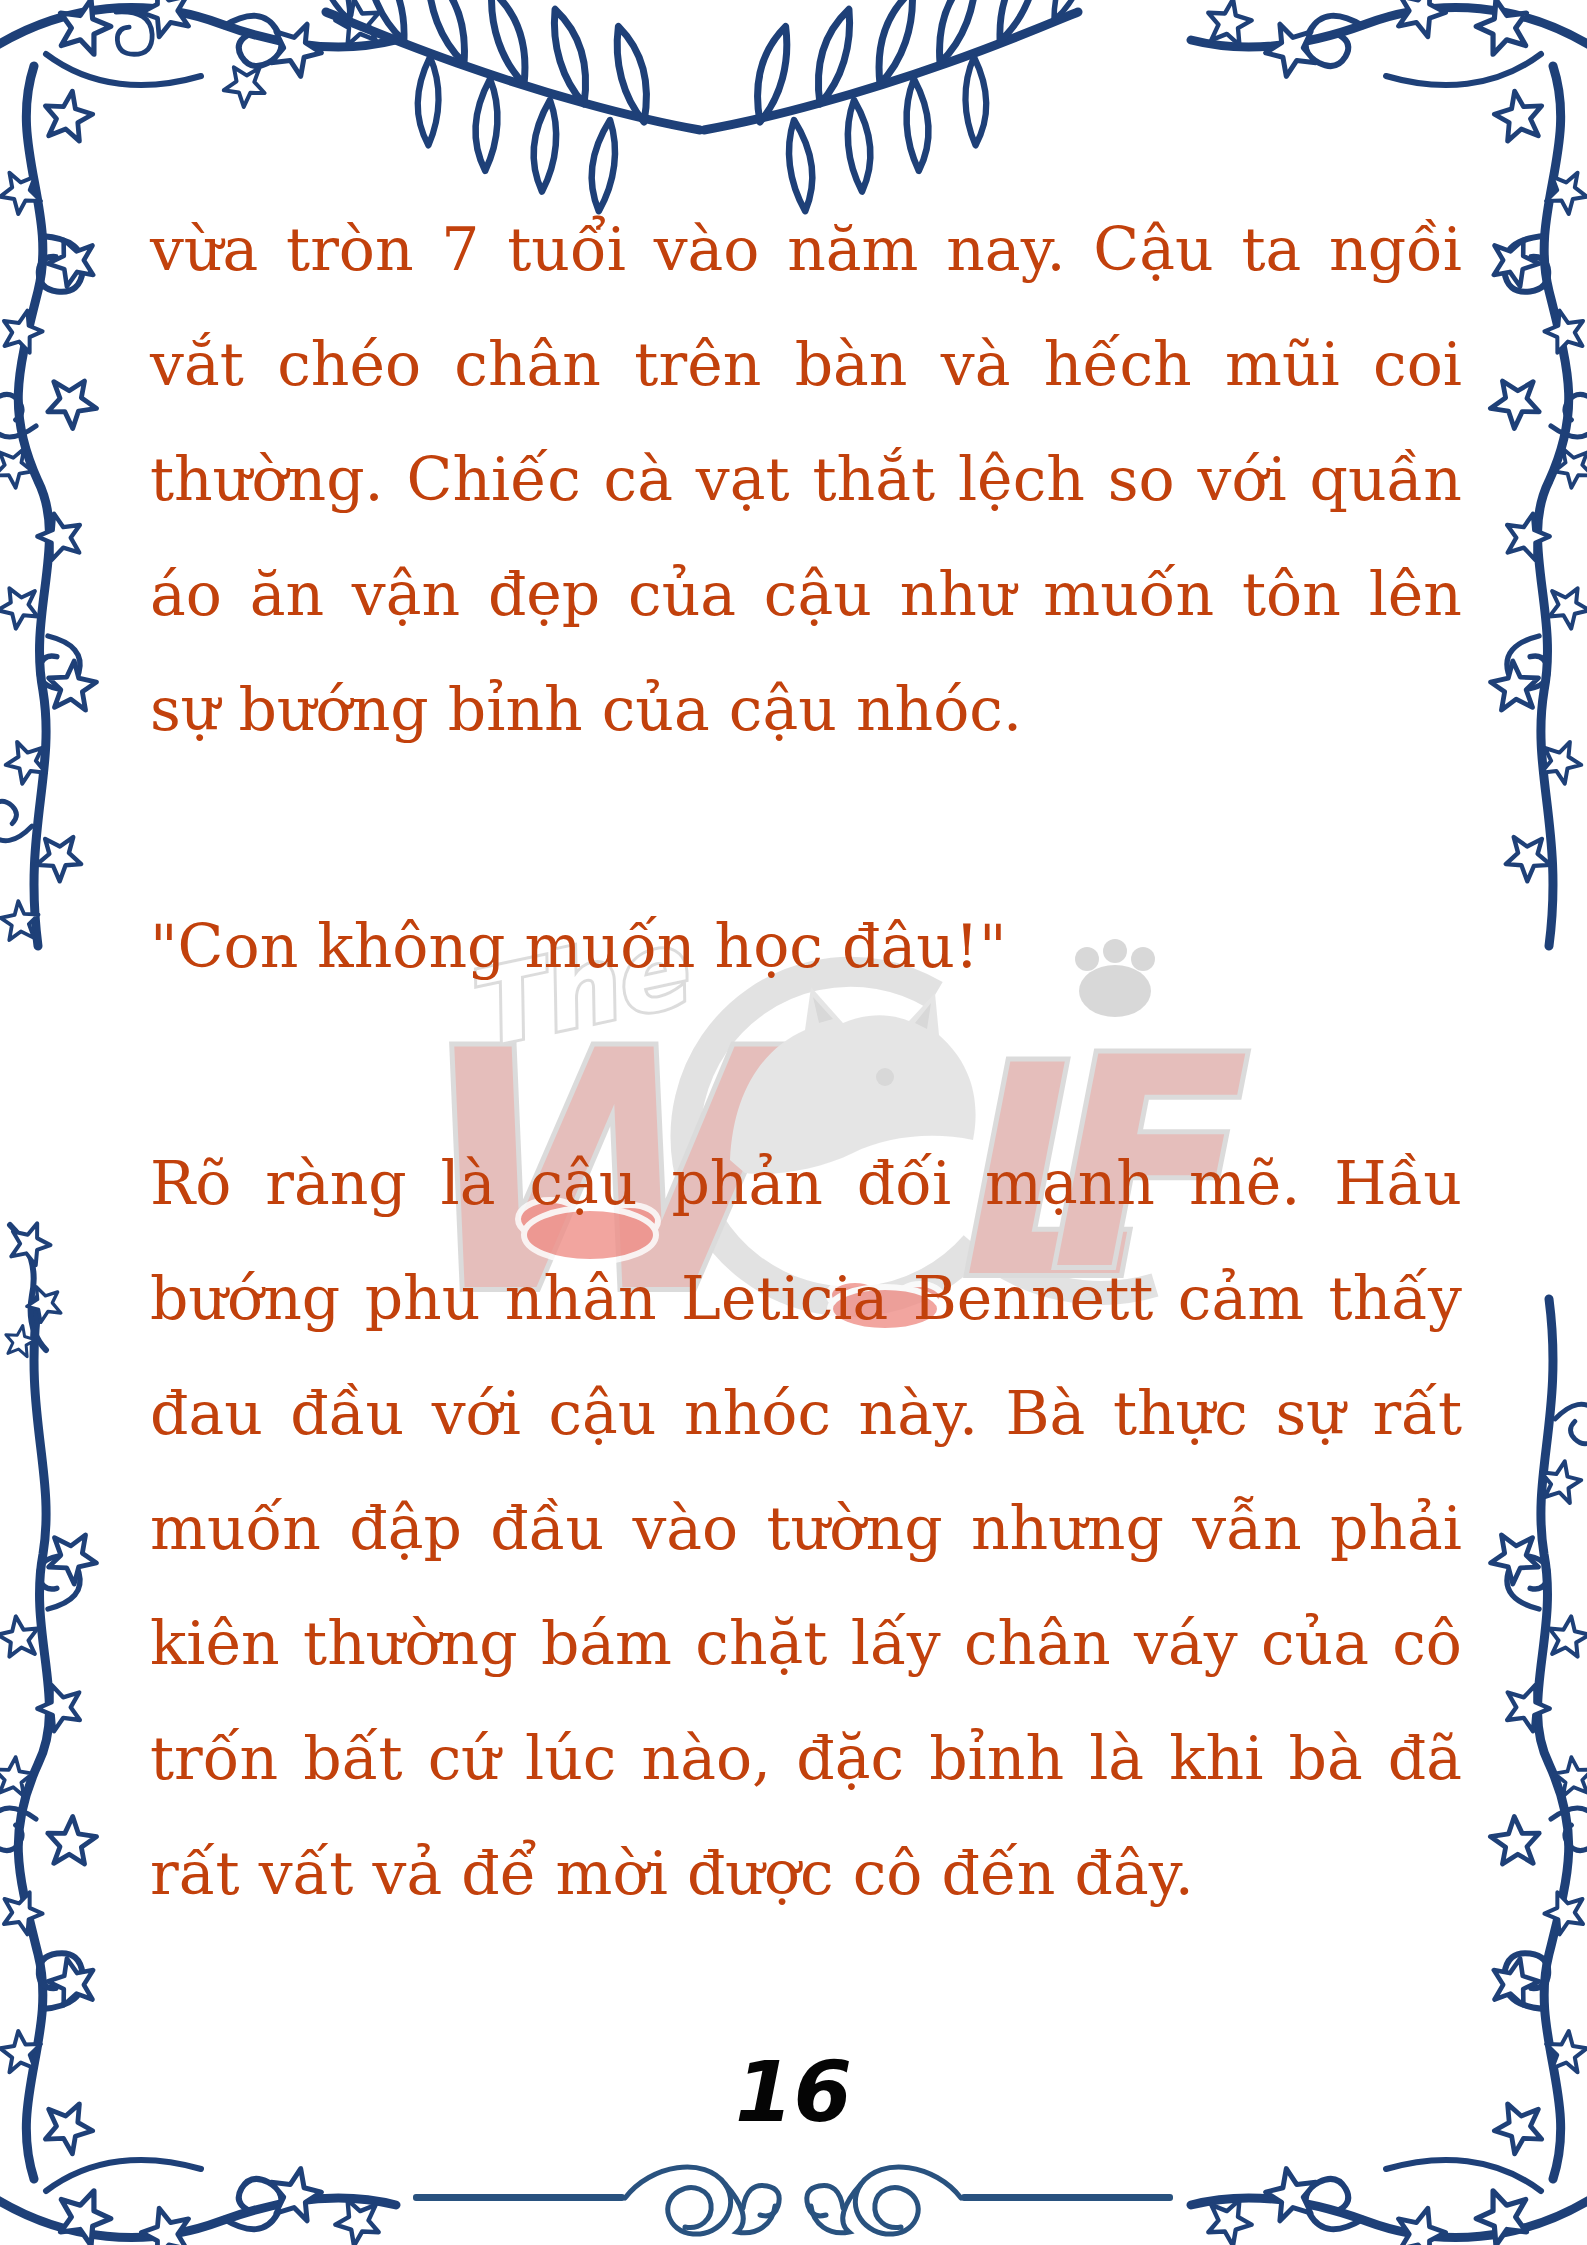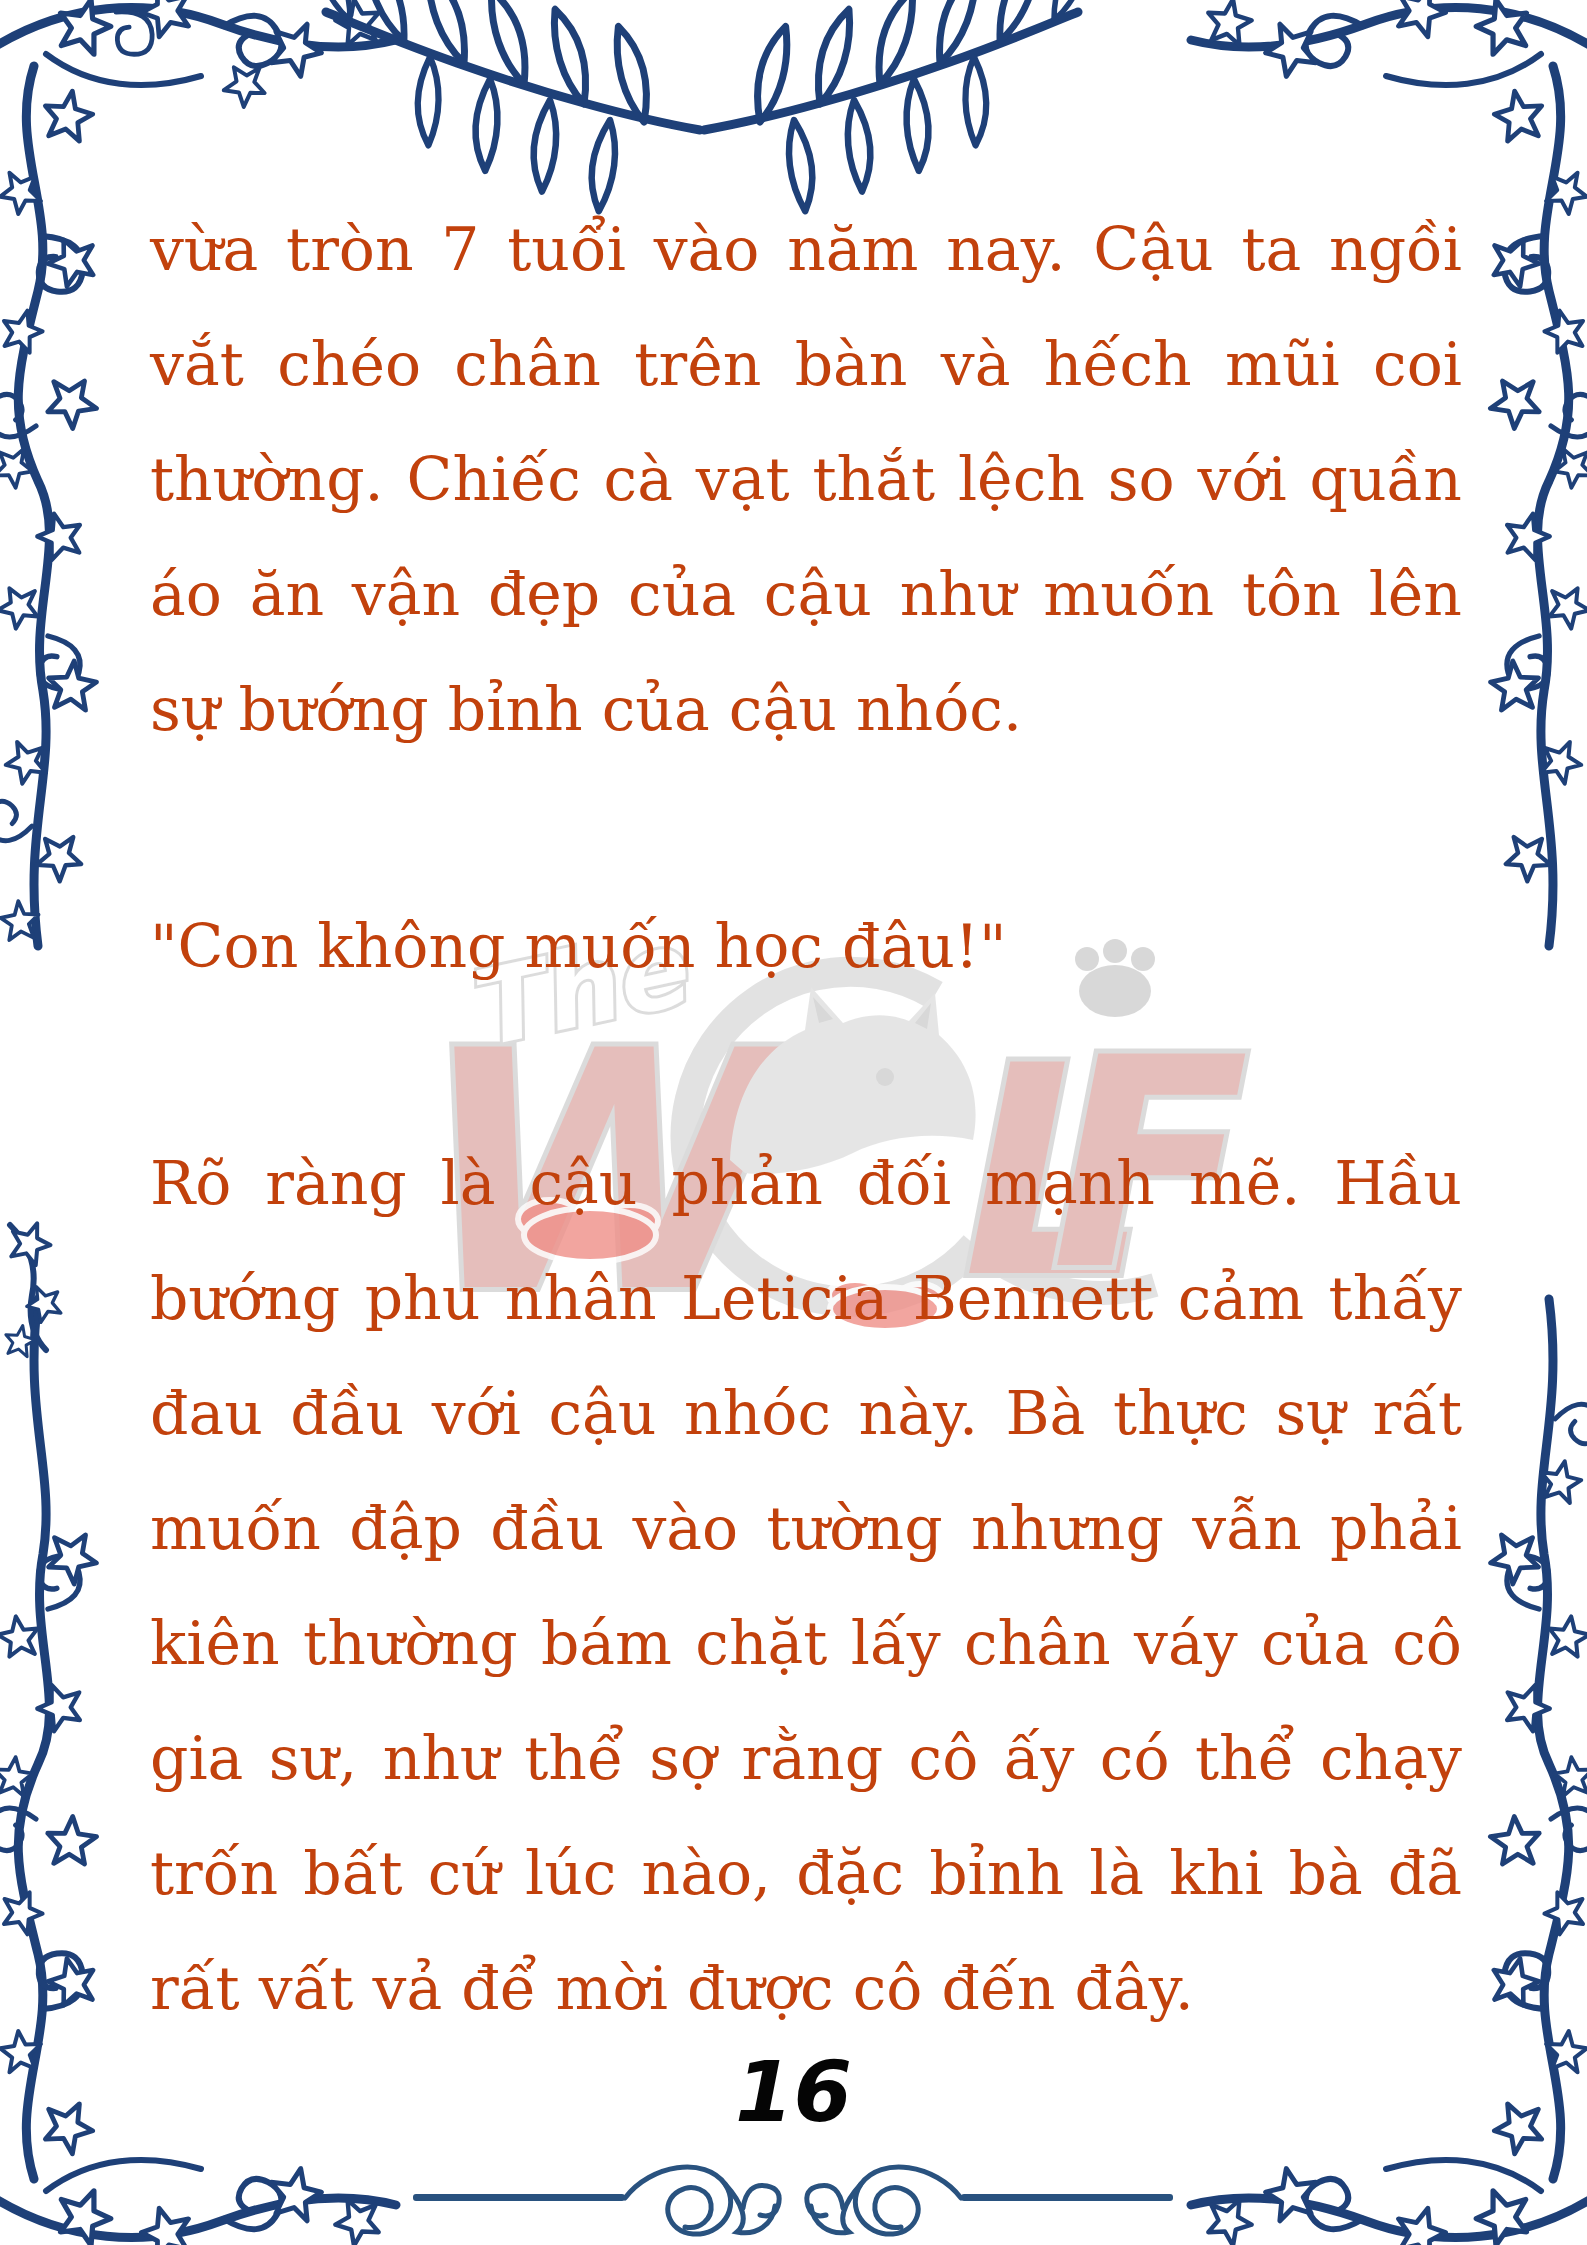--- a/index.html
+++ b/index.html
@@ -255,21 +255,20 @@
     </div>
     <div class="para">
       <div class="line">"Con không muốn học đâu!"</div>
     </div>
     <div class="para">
       <div class="line j">Rõ ràng là cậu phản đối mạnh mẽ. Hầu</div>
       <div class="line j">bướng phu nhân Leticia Bennett cảm thấy</div>
       <div class="line j">đau đầu với cậu nhóc này. Bà thực sự rất</div>
       <div class="line j">muốn đập đầu vào tường nhưng vẫn phải</div>
       <div class="line j">kiên thường bám chặt lấy chân váy của cô</div>
-      <div class="line j">gia sư, như thể sợ rằng cô ấy có thể chạy</div>
       <div class="line j">trốn bất cứ lúc nào, đặc bỉnh là khi bà đã</div>
       <div class="line">rất vất vả để mời được cô đến đây.</div>
     </div>
   </main>
 
 <div class="page-num">16</div>
 
 <svg class="divider" viewBox="0 0 760 90">
   <rect class="flbar" x="0" y="42" width="212" height="7" rx="3"></rect>
   <rect class="flbar" x="548" y="42" width="212" height="7" rx="3"></rect>

